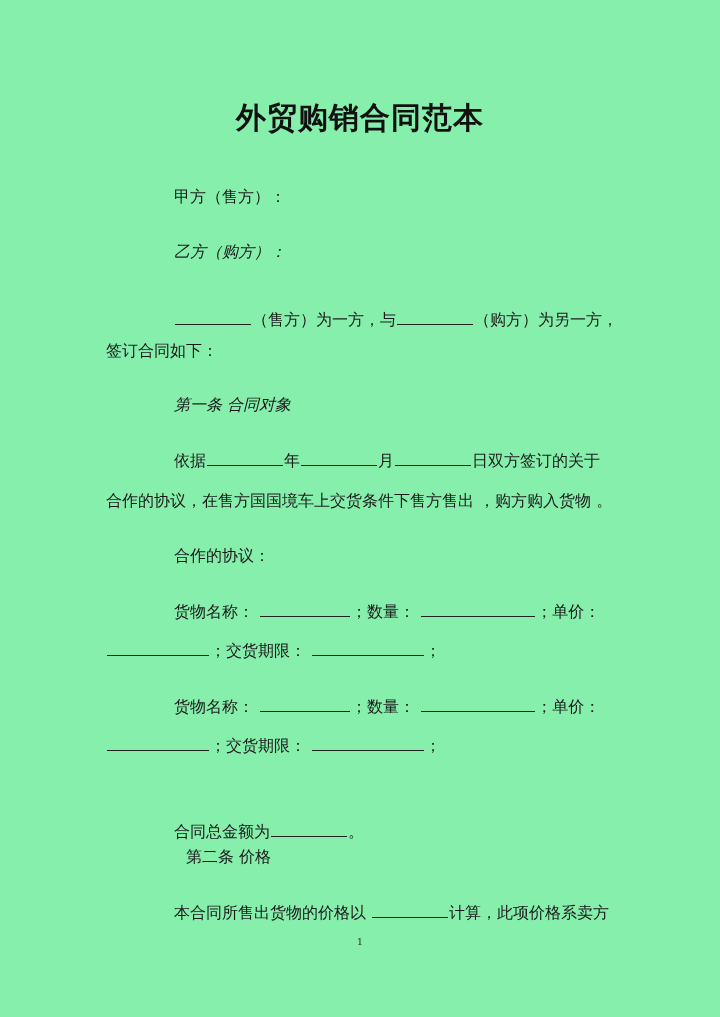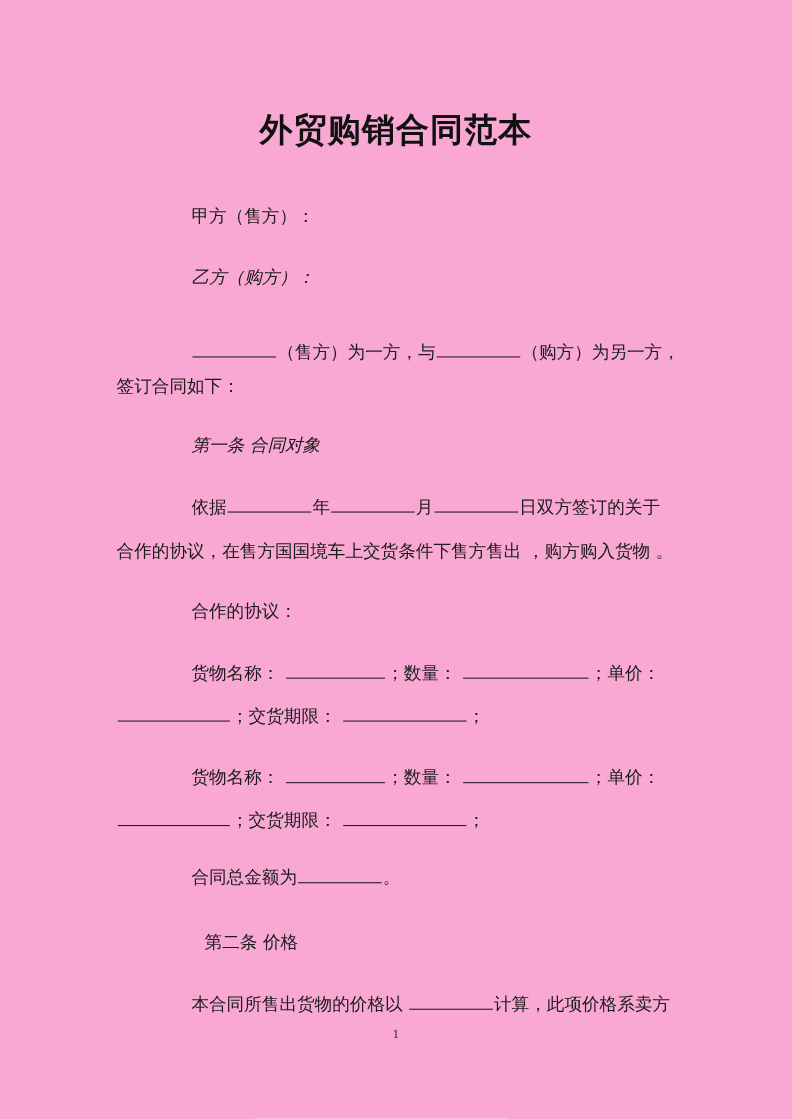--- a/index.html
+++ b/index.html
@@ -13,21 +13,21 @@
       position: relative;
       overflow: hidden;
       font-family: "DejaVu Sans", "Liberation Sans", sans-serif;
       color: #111111;
     }
     .page {
       position: absolute;
       left: 0; top: 0;
       width: 720px;
       height: 1017px;
-      background: #f9a8d4;
+      background: #86efac;
     }
     .title {
       position: absolute;
       left: 0;
       width: 720px;
       top: 98px;
       text-align: center;
       font-size: 30px;
       font-weight: bold;
       letter-spacing: 1px;
@@ -98,21 +98,21 @@
   <div class="line indent" style="top:697px;">
     <span>货物名称：</span>
     <span class="blank" style="width:90px;"></span><span>；</span><span>数量：</span>
     <span class="blank" style="width:114px;"></span><span>；</span><span>单价：</span>
   </div>
   <div class="line flush" style="top:736px;">
     <span class="blank" style="width:102px;"></span><span>；</span><span>交货期限：</span>
     <span class="blank" style="width:112px;"></span><span>；</span>
   </div>
 
-  <div class="line indent" style="top:788px;">
+  <div class="line indent" style="top:822px;">
     <span>合同总金额为</span><span class="blank" style="width:76px;"></span><span>。</span>
   </div>
 
   <div class="line indent" style="top:847px;margin-left:12px;">第二条  价格</div>
 
   <div class="line indent" style="top:903px;">
     <span>本合同所售出货物的价格以 </span><span class="blank" style="width:76px;"></span><span>计算，此项价格系卖方</span>
   </div>
 
   <div class="page-number">1</div>

